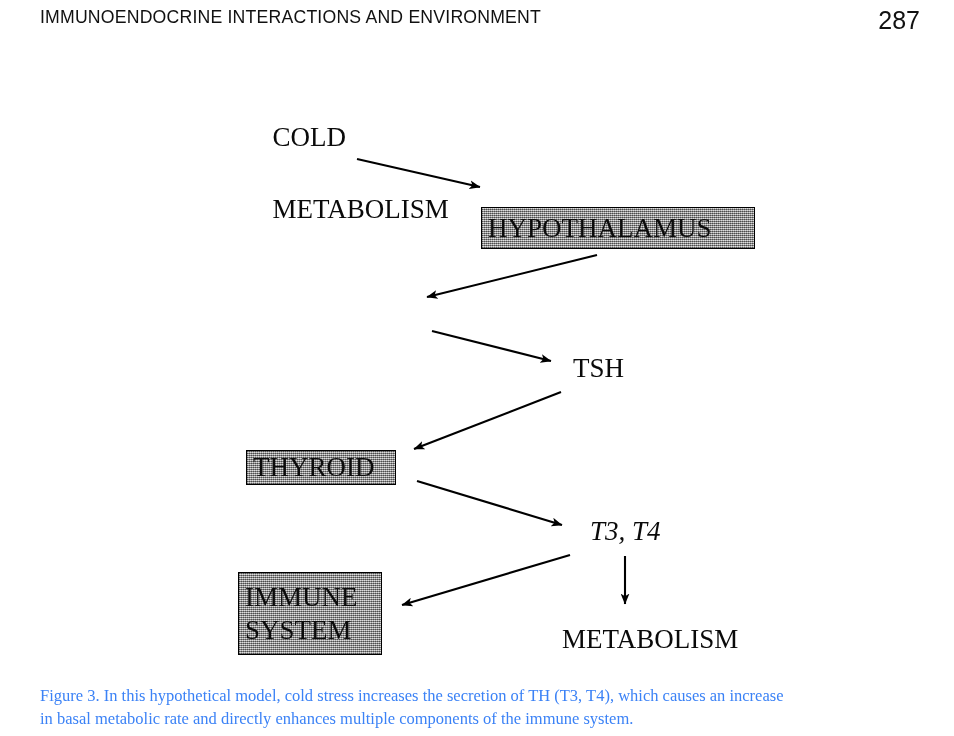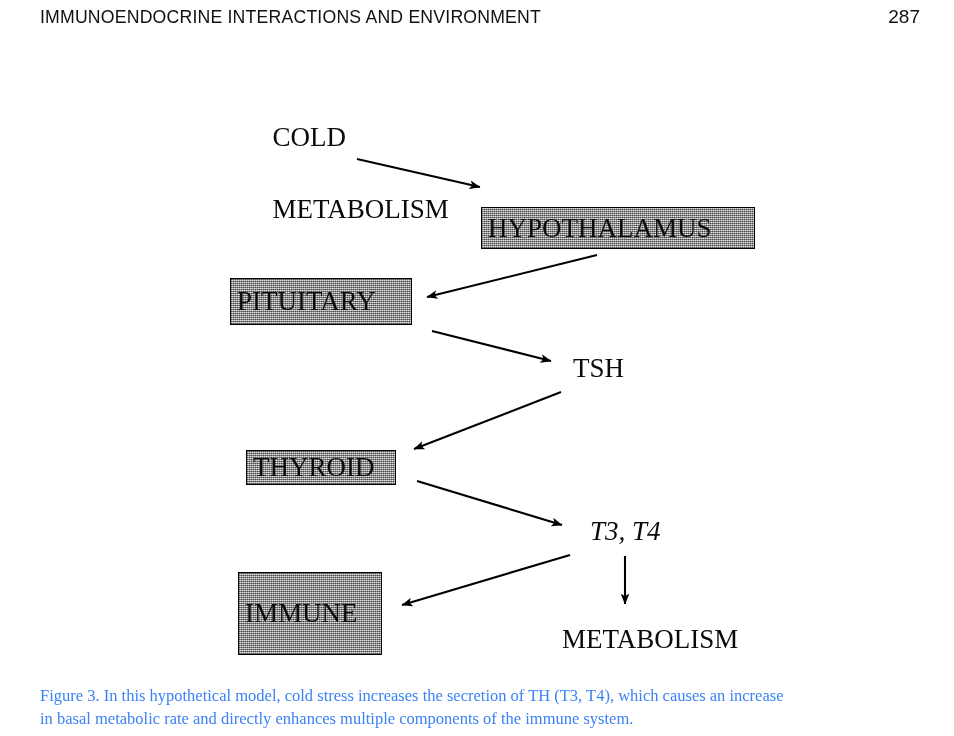--- a/index.html
+++ b/index.html
@@ -35,21 +35,21 @@
     transform: scaleX(0.93);
     transform-origin: left top;
     white-space: nowrap;
     color: #111;
   }
   #running-head .rh-page {
     position: absolute;
     right: 0;
     top: 0;
     font-family: "Liberation Sans", "DejaVu Sans", sans-serif;
-    font-size: 19px;
+    font-size: 25px;
     color: #111;
     text-align: center;
   }
 
   
   #figure {
     position: absolute;
     left: 0;
     top: 44px;
     width: 762px;
@@ -157,30 +157,28 @@
     <div class="plain-label" style="left:573px; top:307px;text-align:center;">TSH</div>
 
     <div class="plain-label" style="left:590px; top:470px;font-style:italic;">T3, T4</div>
 
     <div class="plain-label" style="left:562px; top:578px;">METABOLISM</div>
 
     <div class="shaded-box" style="left:481px; top:163px; width:274px; height:42px;">
       <span class="box-line">HYPOTHALAMUS</span>
     </div>
 
-    <div class="shaded-box" style="left:230px; top:234px; width:182px; height:47px;">
-      <span class="box-line">PITUITARY</span>
-    </div>
 
     <div class="shaded-box" style="left:246px; top:394px; width:150px; height:35px;margin-top:12px;">
       <span class="box-line">THYROID</span>
     </div>
 
     <div class="shaded-box" style="left:238px; top:528px; width:144px; height:83px;text-align:right;">
       <span class="box-line">IMMUNE</span>
+      <span class="box-line">SYSTEM</span>
     </div>
 
   </div>
 
   <div id="caption">
     <span class="cap-line">Figure 3. In this hypothetical model, cold stress increases the secretion of TH (T3, T4), which causes an increase</span>
     <span class="cap-line">in basal metabolic rate and directly enhances multiple components of the immune system.</span>
   </div>
 
 </div>

